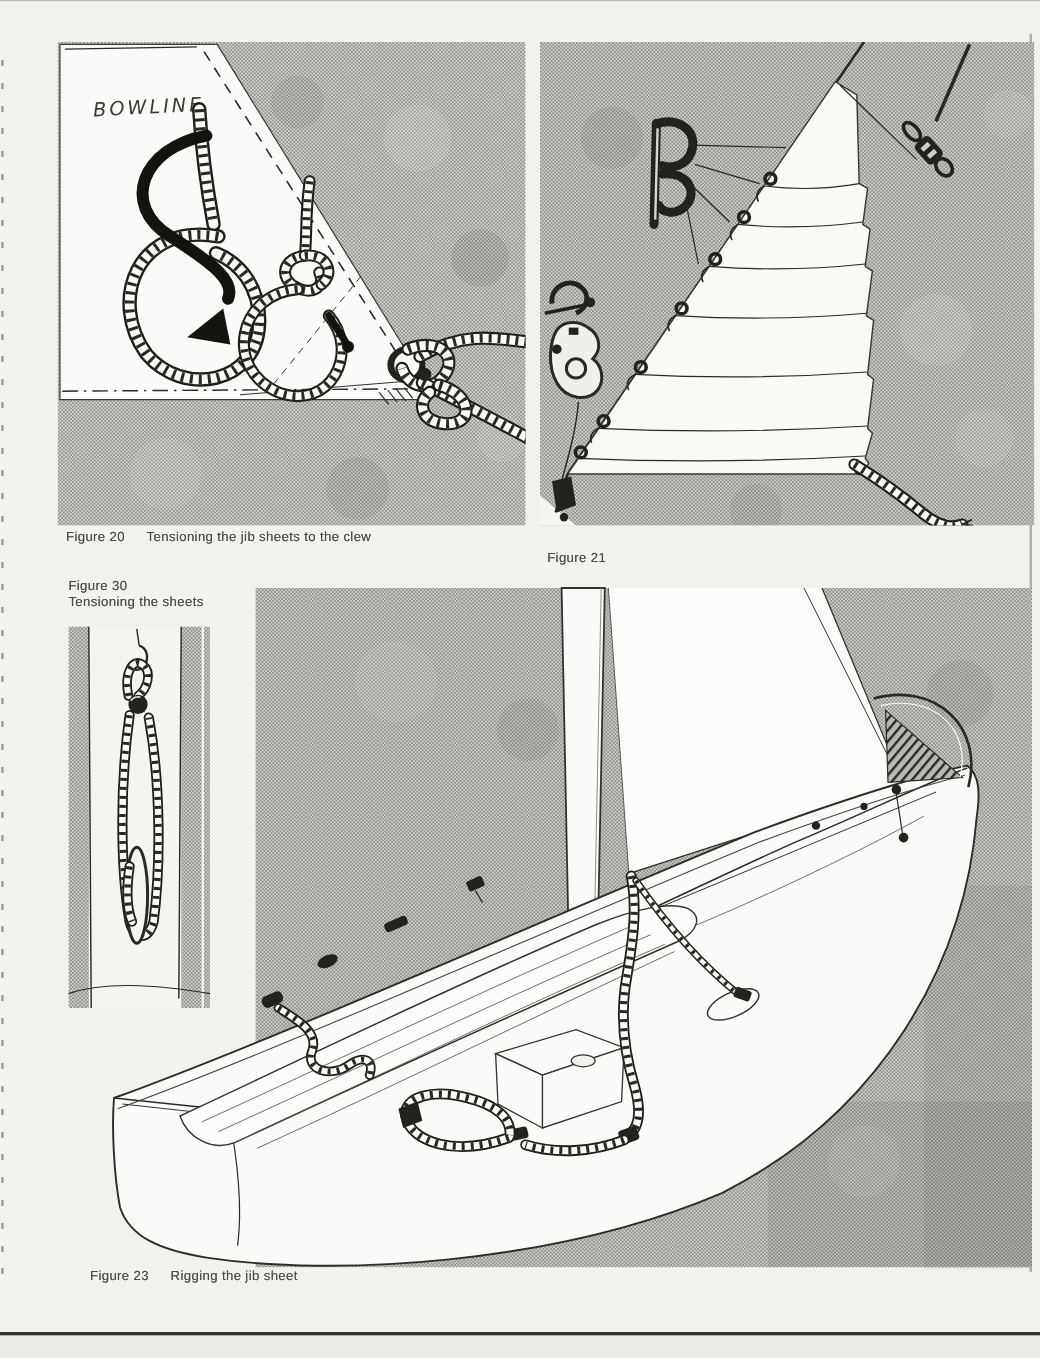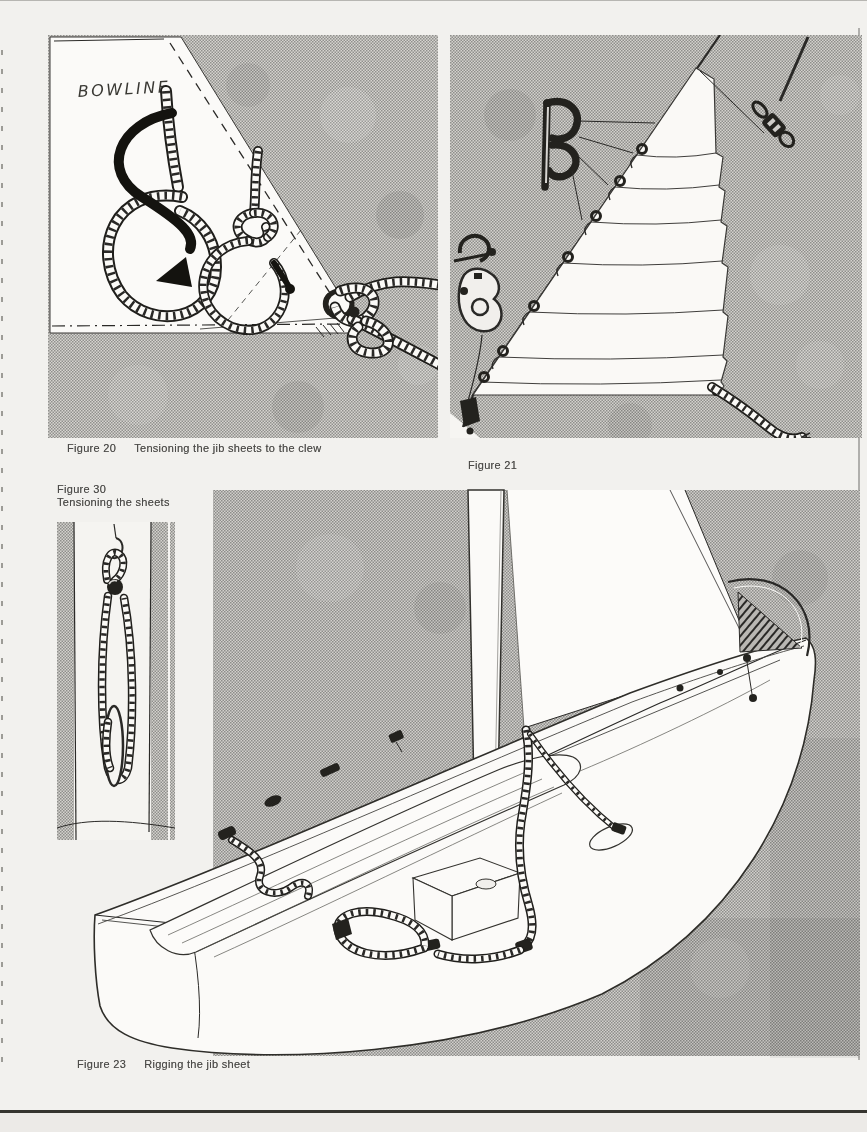--- a/index.html
+++ b/index.html
@@ -18,21 +18,21 @@
   #below-rule  { left:0; top:1113px; width:867px; height:19px; background:#eceae7; }
 
   svg.fig { position:absolute; display:block; }
   #fig20-svg { left:48px;  top:35px;  }
   #fig21-svg { left:450px; top:35px;  }
   #fig22-svg { left:57px;  top:522px; }
   #fig23-svg { left:80px;  top:488px; }
 
   .cap { position:absolute; font-size:11px; color:#4b4a48; letter-spacing:.3px;
          white-space:nowrap; text-shadow:0 0 .5px #8a8984; }
-  .cap .lbl { margin-right:18px;margin-left:12px; }
+  .cap .lbl { margin-right:18px; }
   #fig22-cap { line-height:13px; }
 
   
   .ro { fill:none; stroke:#1f1e1b; stroke-linecap:round; stroke-linejoin:round; }
   .rw { fill:none; stroke:#fbfaf7; stroke-linecap:round; stroke-linejoin:round; }
   .rb { fill:none; stroke:#2a2927; stroke-dasharray:2.5 5; }
   .ln { fill:none; stroke:#2a2927; }
   .paper { fill:#fbfaf8; stroke:#3a3936; }
   .dark { fill:#23221e; }
 </style>
@@ -402,17 +402,17 @@
         <use href="#k23e" class="rb" stroke-width="5"></use>
       <rect x="138" y="340" width="18" height="10" rx="4" class="dark" transform="rotate(-24 147 345)"></rect>
       <ellipse cx="193" cy="313" rx="9" ry="5" class="dark" transform="rotate(-24 193 313)"></ellipse>
       <rect x="240" y="278" width="20" height="8" rx="3" class="dark" transform="rotate(-24 250 282)"></rect>
       <rect x="309" y="244" width="14" height="9" rx="2" class="dark" transform="rotate(-24 316 248)"></rect>
       <path d="M316,254 L322,264" class="ln" stroke-width="1"></path>
       <circle cx="600" cy="200" r="3.5" class="dark"></circle>
       <circle cx="640" cy="184" r="3" class="dark"></circle>
     </g>
   </svg>
-  <div class="cap" style="left:65px; top:1058px">
+  <div class="cap" style="left:75px; top:1058px">
     <span class="lbl">Figure 23</span><span>Rigging the jib sheet</span>
   </div>
 
 </div>
 
 </body></html>

